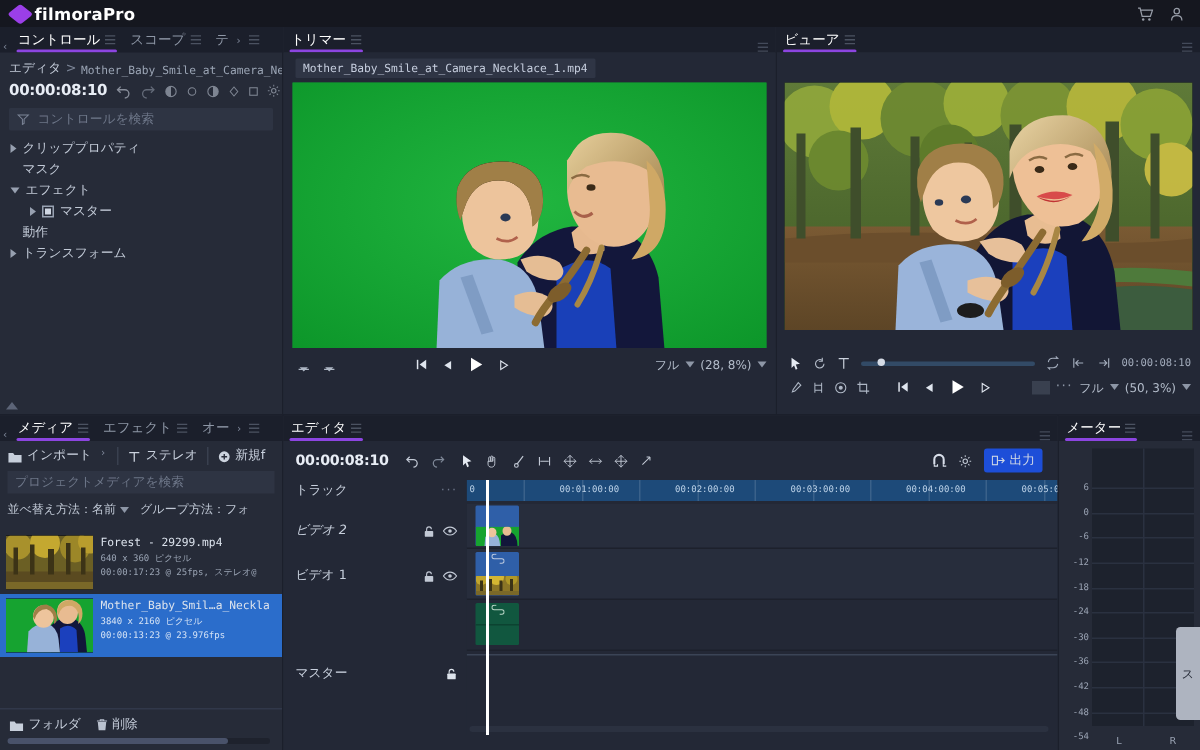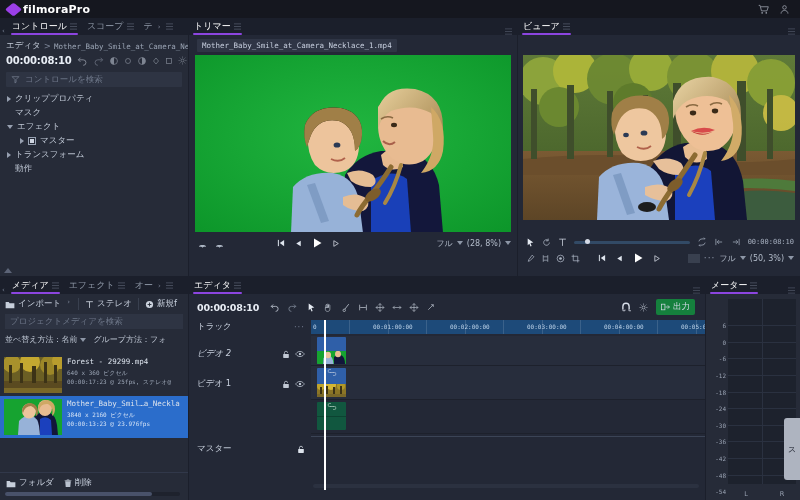--- a/index.html
+++ b/index.html
@@ -155,21 +155,21 @@
   .hscroll { position: absolute; left: 5px; right: 8px; bottom: 4px; height: 4px; background: #1e222d; border-radius: 2px; }
   .hscroll-thumb { position: absolute; left: 0; top: 0; height: 4px; width: 84%; background: #49526a; border-radius: 2px; }
 
   
   #editor { left: 189px; top: 277px; width: 516px; height: 223px; }
   #editor .body { height: 206px; background: #232836; position: relative; }
   .ed-toolbar { display: flex; align-items: center; gap: 7px; padding: 5px 6px 4px 8px; }
   .ed-tc { font-size: 9.5px; font-weight: bold; color: #e8edf5; letter-spacing: -.2px; }
   .ed-tools { display: flex; align-items: center; gap: 7px; margin-left: 4px; }
   .ed-right { margin-left: auto; display: flex; align-items: center; gap: 8px; padding-right: 4px; }
-  .out-btn { display: flex; align-items: center; gap: 3px; background: #15803d; padding: 2px 5px; border-radius: 2px; font-size: 8.5px; color: #d2d9e5; }
+  .out-btn { display: flex; align-items: center; gap: 3px; background: #1d4ed8; padding: 2px 5px; border-radius: 2px; font-size: 8.5px; color: #d2d9e5; }
 
   .tl-wrap { position: absolute; left: 0; right: 0; top: 26px; bottom: 10px; }
   .tl-head-col { position: absolute; left: 0; top: 0; width: 122px; bottom: 0; background: #232836; z-index: 3; }
   .tl-track-row {
     position: absolute; left: 0; width: 122px; display: flex; align-items: center;
     font-size: 8.5px; color: #c8d0dd; padding-left: 8px; gap: 4px;
   }
   .trk-icons { margin-left: auto; display: flex; gap: 5px; padding-right: 6px; align-items: center; }
   .tl-canvas { position: absolute; left: 122px; right: 0; top: 0; bottom: 0; overflow: hidden; }
   .ruler {
@@ -325,26 +325,26 @@
         <div class="tree-row">
           <span class="tri tri-down"></span>
           <span>エフェクト</span>
         </div>
         <div class="tree-row lvl2">
           <span class="tri tri-right"></span>
           <span class="chk-box"></span>
           <span>マスター</span>
         </div>
         <div class="tree-row">
+          <span class="tri-blank"></span>
+          <span>動作</span>
+        </div>
+        <div class="tree-row">
           <span class="tri tri-right"></span>
           <span>トランスフォーム</span>
-        </div>
-        <div class="tree-row">
-          <span class="tri-blank"></span>
-          <span>動作</span>
         </div>
       </div>
 
       <div class="ctrl-scroll">
         <div class="ctrl-scroll-tri"></div>
       </div>
     </div>
   </div>
 
   <div class="panel" id="trimmer">

